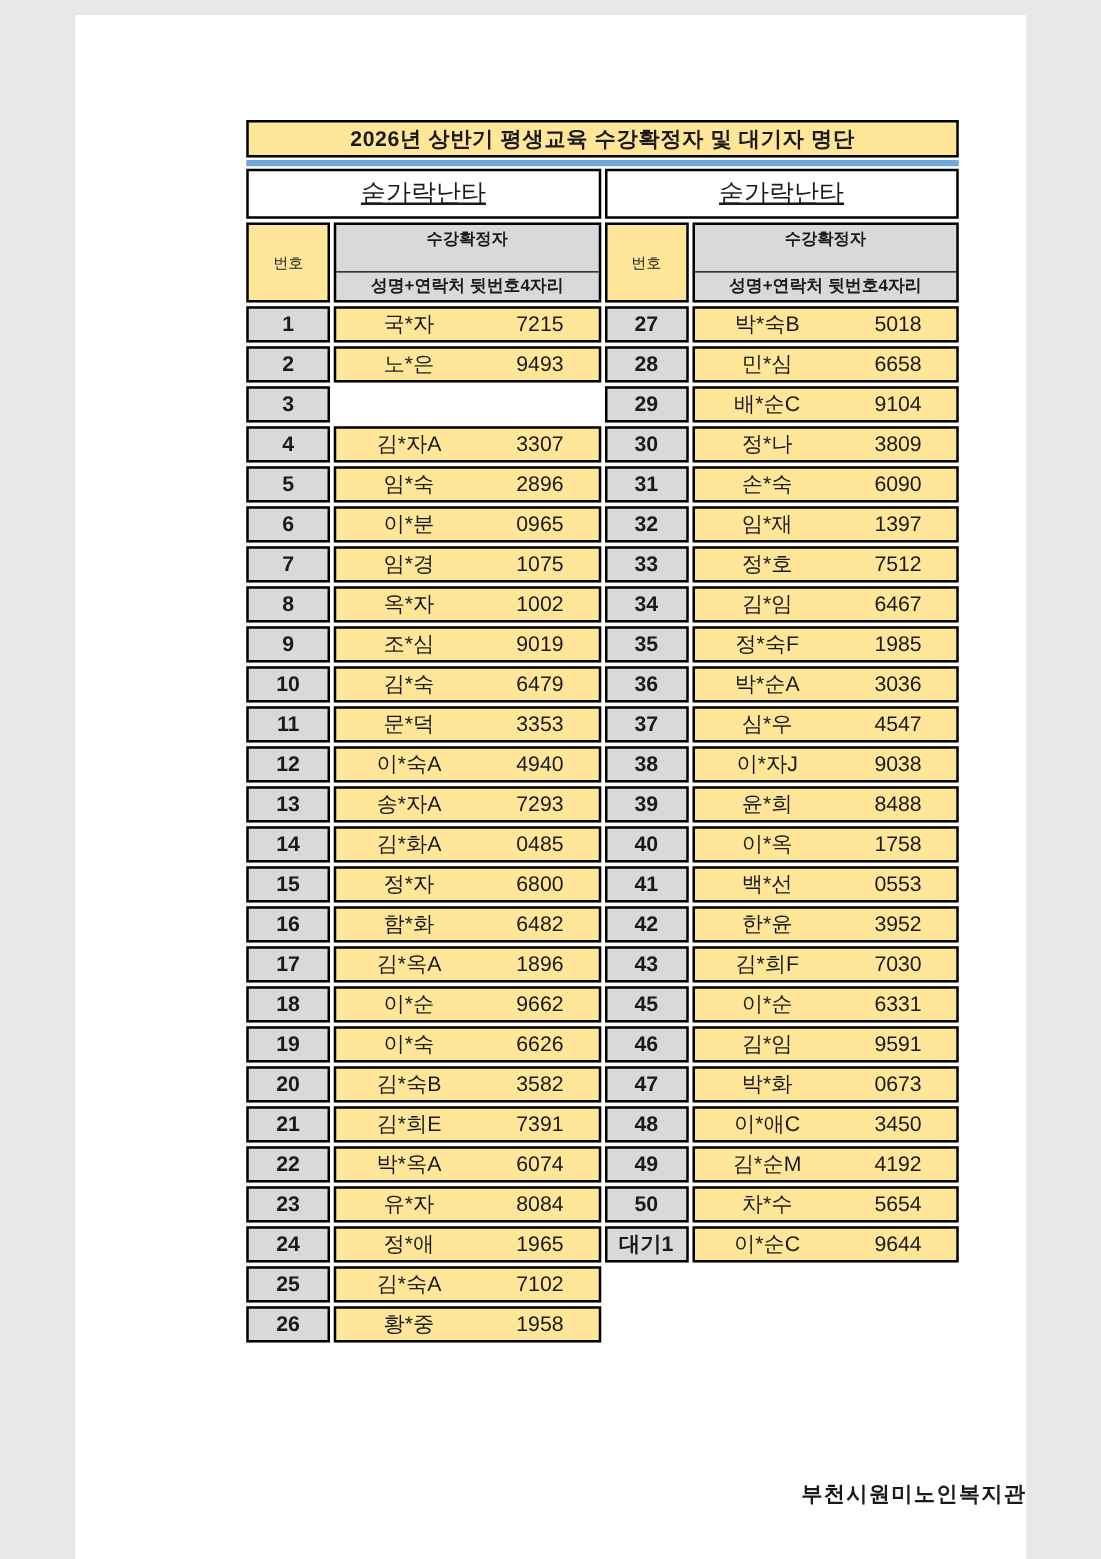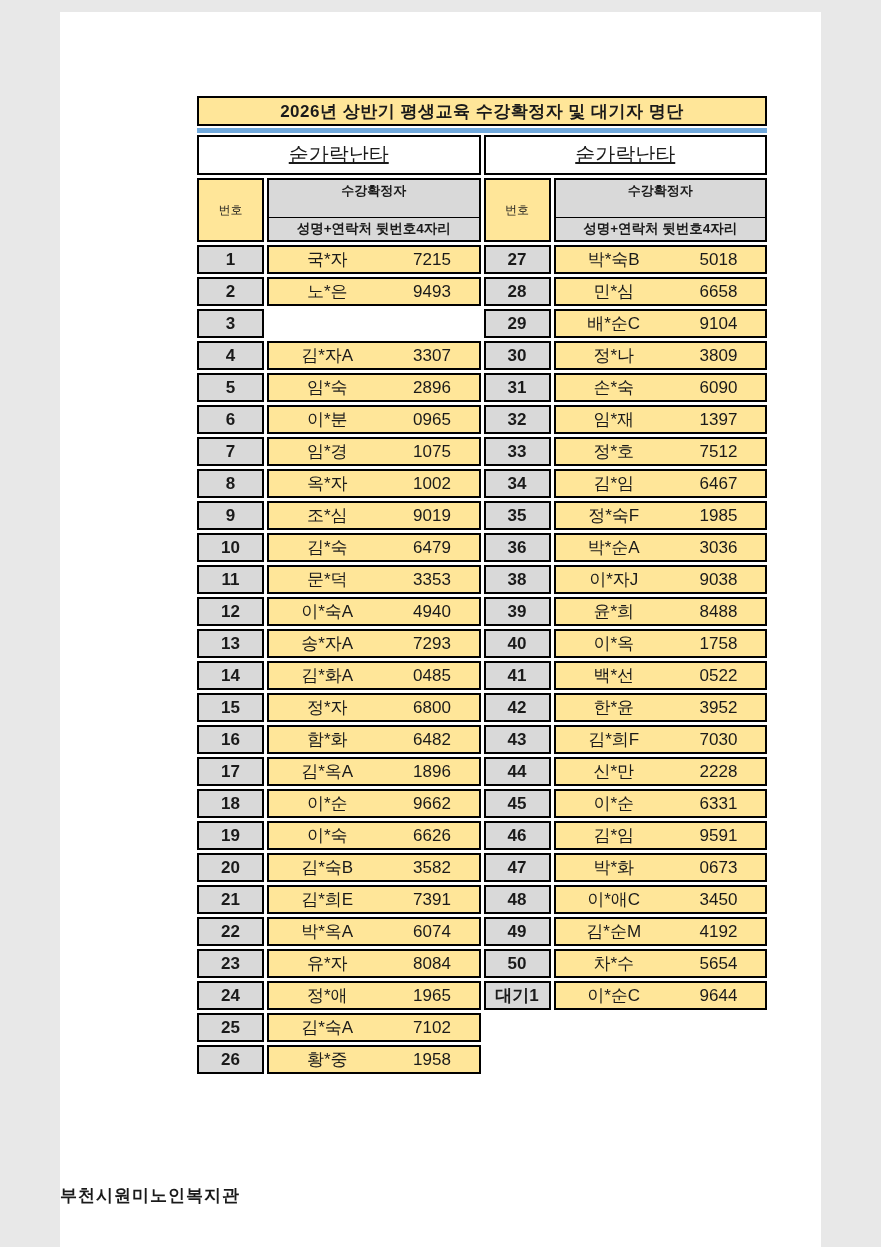--- a/index.html
+++ b/index.html
@@ -43,21 +43,21 @@
     width:67px; background:#D9D9D9; display:flex; align-items:center;
     justify-content:center; font-weight:bold; font-size:17px;
   }
   .cell.val {
     flex:1; background:#FFE699; display:flex; align-items:center; font-size:17px;
   }
   .cell.val .nm { flex:1.25; text-align:center; }
   .cell.val .dg { flex:1; text-align:center; }
   .footer-org {
     position:absolute; top:1172px; left:0; width:100%;
-    text-align:left; font-size:17px; font-weight:bold; letter-spacing:1px;
+    text-align:right; font-size:17px; font-weight:bold; letter-spacing:1px;
   }
   .page-num {
     position:absolute; top:1178px; left:763px; font-size:13px; color:#222;
   }
 </style>
 </head>
 <body>
 
 <div class="page">
   <div class="doc-table">
@@ -332,20 +332,27 @@
               </div>
             </div>
             <div class="row">
               <div class="cell no">36</div>
               <div class="cell val">
                 <span class="nm">박*순A</span>
                 <span class="dg">3036</span>
               </div>
             </div>
             <div class="row">
+              <div class="cell no">37</div>
+              <div class="cell val">
+                <span class="nm">심*우</span>
+                <span class="dg">4547</span>
+              </div>
+            </div>
+            <div class="row">
               <div class="cell no">38</div>
               <div class="cell val">
                 <span class="nm">이*자J</span>
                 <span class="dg">9038</span>
               </div>
             </div>
             <div class="row">
               <div class="cell no">39</div>
               <div class="cell val">
                 <span class="nm">윤*희</span>
@@ -356,42 +363,35 @@
               <div class="cell no">40</div>
               <div class="cell val">
                 <span class="nm">이*옥</span>
                 <span class="dg">1758</span>
               </div>
             </div>
             <div class="row">
               <div class="cell no">41</div>
               <div class="cell val">
                 <span class="nm">백*선</span>
-                <span class="dg">0522</span>
+                <span class="dg">0553</span>
               </div>
             </div>
             <div class="row">
               <div class="cell no">42</div>
               <div class="cell val">
                 <span class="nm">한*윤</span>
                 <span class="dg">3952</span>
               </div>
             </div>
             <div class="row">
               <div class="cell no">43</div>
               <div class="cell val">
                 <span class="nm">김*희F</span>
                 <span class="dg">7030</span>
-              </div>
-            </div>
-            <div class="row">
-              <div class="cell no">44</div>
-              <div class="cell val">
-                <span class="nm">신*만</span>
-                <span class="dg">2228</span>
               </div>
             </div>
             <div class="row">
               <div class="cell no">45</div>
               <div class="cell val">
                 <span class="nm">이*순</span>
                 <span class="dg">6331</span>
               </div>
             </div>
             <div class="row">

